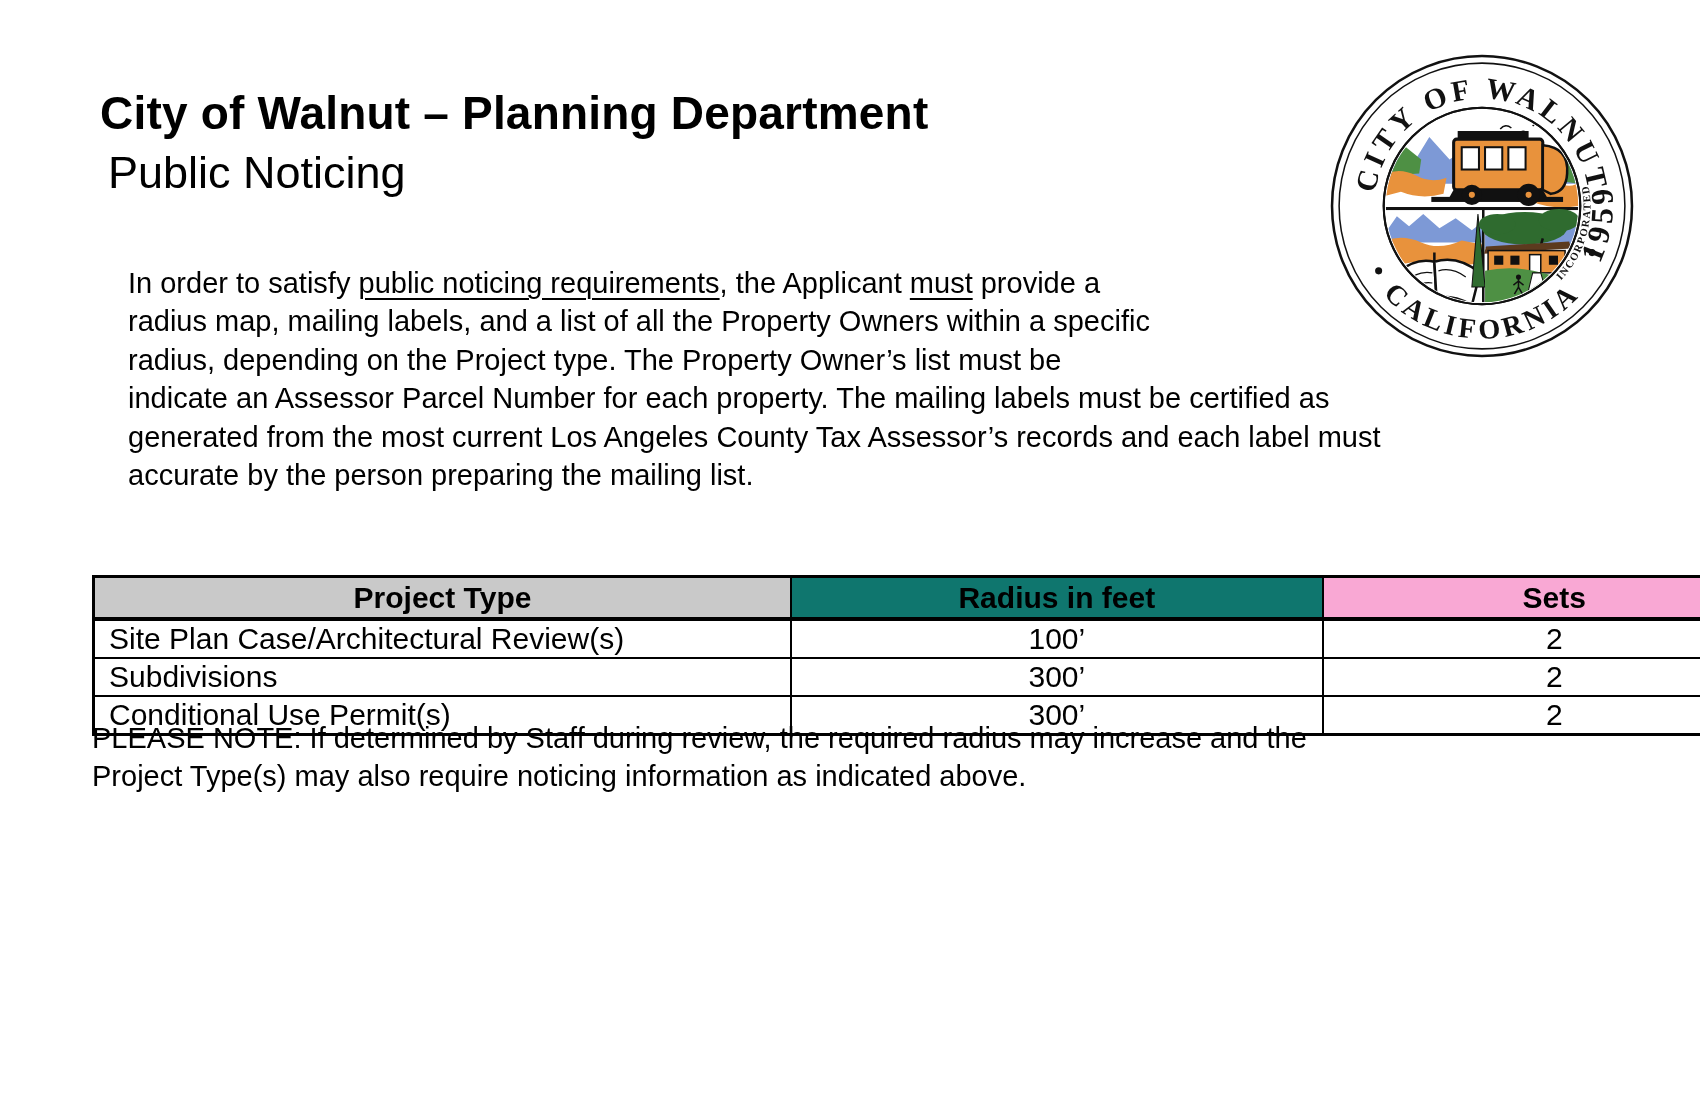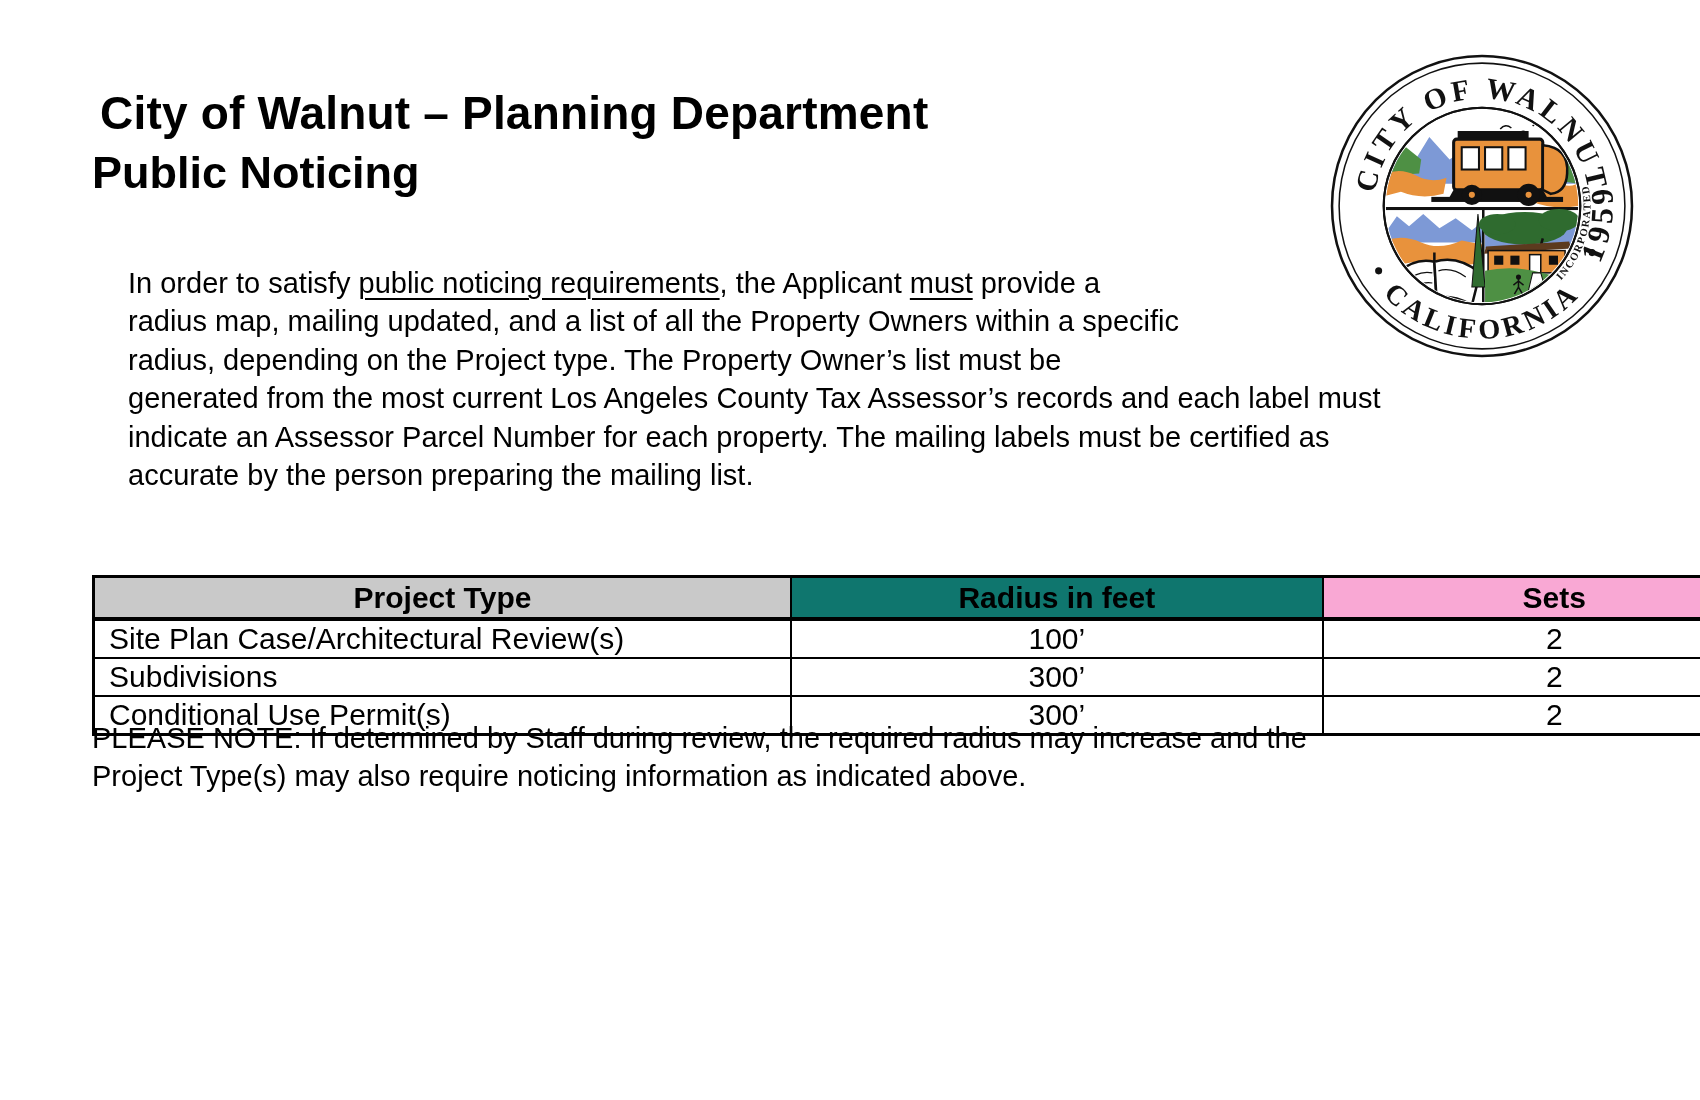--- a/index.html
+++ b/index.html
@@ -6,22 +6,22 @@
   body{
     width:1700px;height:1100px;position:relative;overflow:hidden;
     background:#ffffff;color:#000;
     font-family:"Liberation Sans", sans-serif;
   }
   .title{
     position:absolute;left:100px;top:86px;margin:0;
     font-size:46px;font-weight:700;white-space:nowrap;letter-spacing:.2px;
   }
   .subtitle{
-    position:absolute;left:92px;top:147px;
-    font-size:45px;font-weight:700;white-space:nowrap;
+    position:absolute;left:108px;top:147px;
+    font-size:45px;font-weight:400;white-space:nowrap;
   }
   .seal{position:absolute;left:1330px;top:54px;width:304px;height:304px;}
   .seal svg{display:block;width:100%;height:100%;}
   .ring-text{font-family:"Liberation Serif", serif;font-weight:700;fill:#111;}
   .ring-top{font-size:29px;letter-spacing:4px;}
   .ring-bottom{font-size:28px;letter-spacing:4px;}
   .ring-year{font-size:31px;letter-spacing:5px;}
   .ring-inc{font-size:10.5px;letter-spacing:1.4px;}
   .c-orange{fill:#e8923c;}
   .c-blue{fill:#7d99d6;}
@@ -143,24 +143,24 @@
     <text class="ring-text ring-inc" text-anchor="middle">
       <textPath href="#arcInc" startOffset="50%">INCORPORATED</textPath>
     </text>
     <circle cx="48" cy="214" r="3.5" fill="#111"></circle>
     <circle cx="258.6" cy="196" r="3.5" fill="#111"></circle>
   </svg>
 </div>
 
 <div class="intro" id="intro">
     <div class="tline"><span>In order to satisfy </span><span class="ul">public noticing requirements</span><span>, the Applicant </span><span class="ul">must</span><span> provide a</span></div>
-    <div class="tline"><span>radius map, mailing updated, and a list of all the Property Owners within a specific</span></div>
+    <div class="tline"><span>radius map, mailing labels, and a list of all the Property Owners within a specific</span></div>
     <div class="tline"><span>radius, depending on the Project type. The Property Owner’s list must be</span></div>
+    <div class="tline"><span>indicate an Assessor Parcel Number for each property. The mailing labels must be certified as</span></div>
     <div class="tline"><span>generated from the most current Los Angeles County Tax Assessor’s records and each label must</span></div>
-    <div class="tline"><span>indicate an Assessor Parcel Number for each property. The mailing labels must be certified as</span></div>
     <div class="tline"><span>accurate by the person preparing the mailing list.</span></div>
   </div>
 
 <table class="reqtable">
   <colgroup>
     <col style="width:41.2%">
       <col style="width:31.4%">
       <col style="width:27.4%">
   </colgroup>
   <thead>

